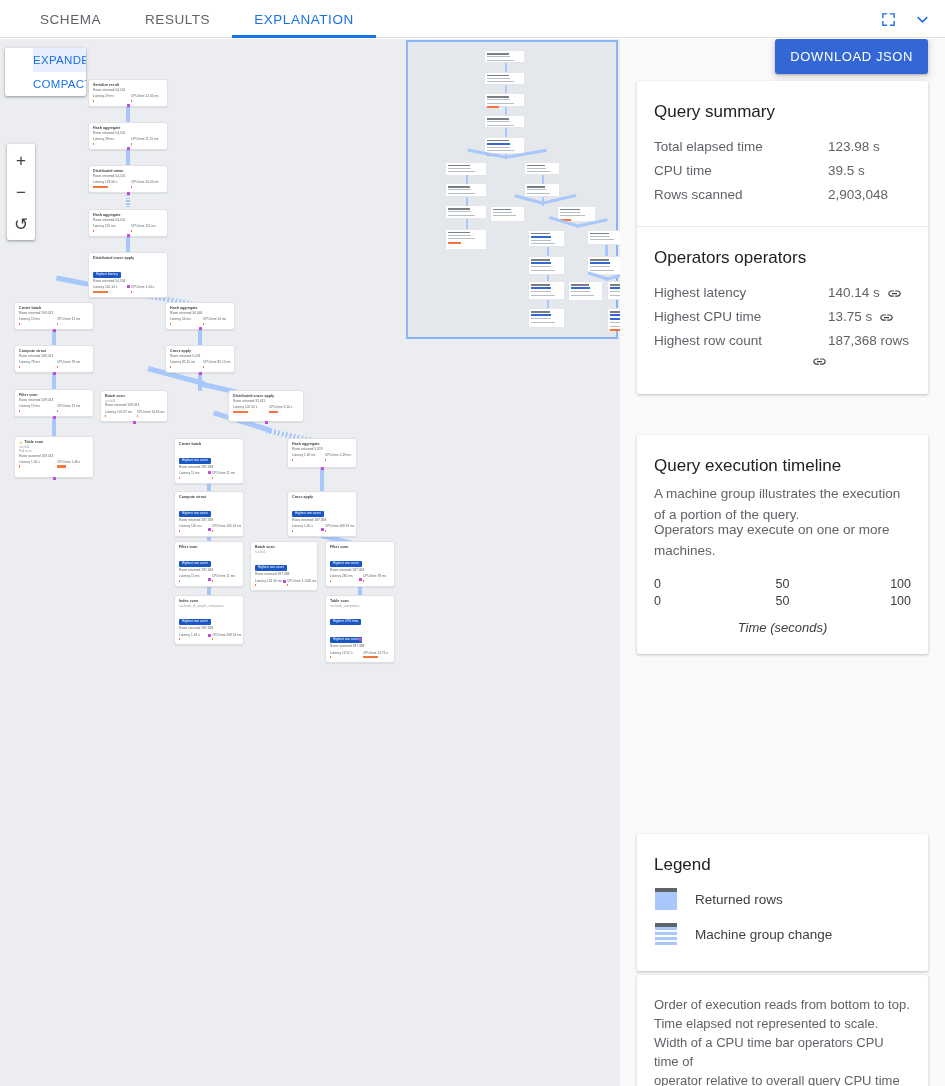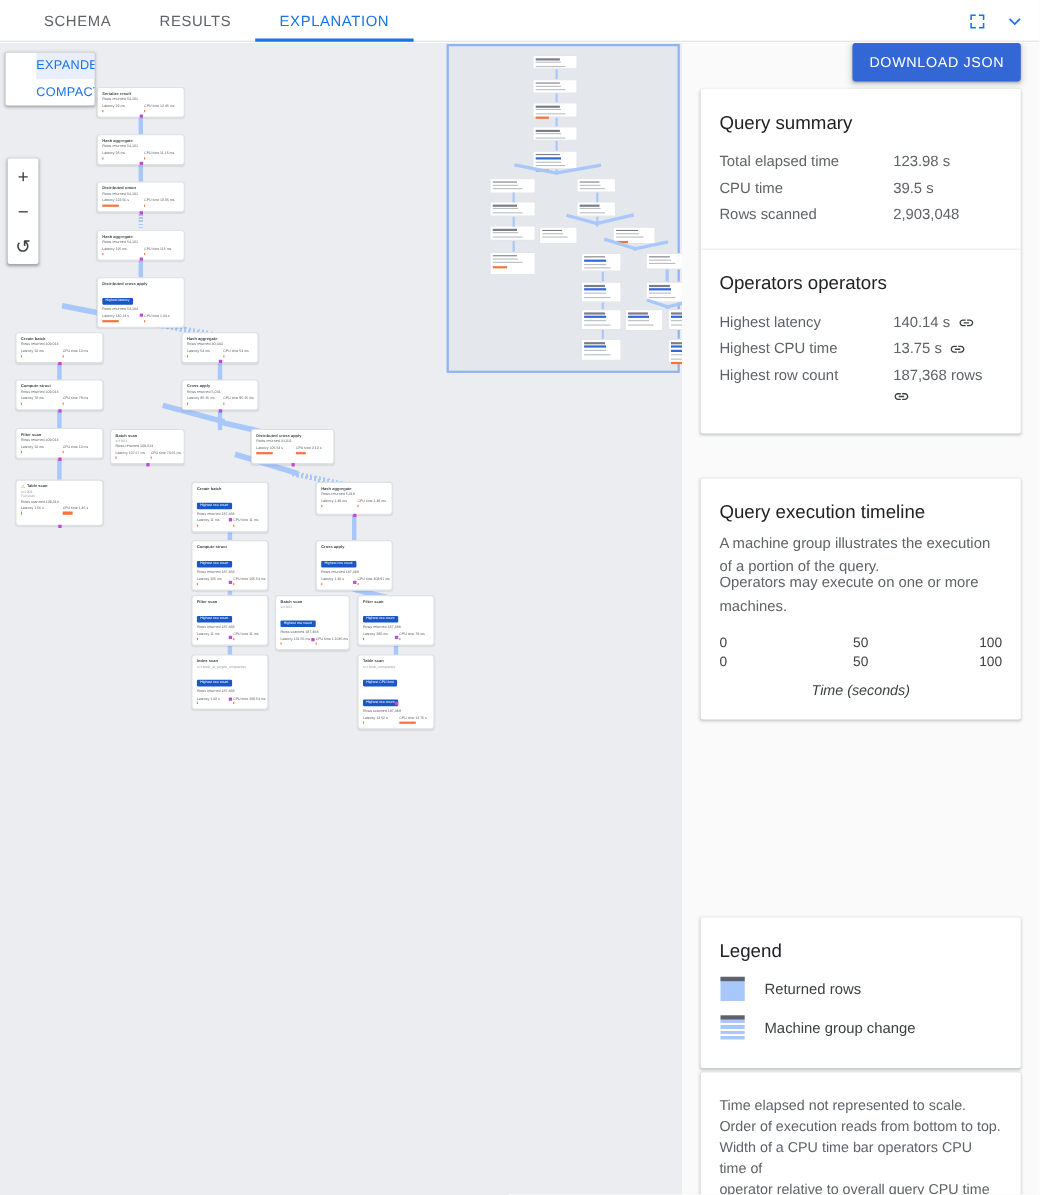--- a/index.html
+++ b/index.html
@@ -137,21 +137,21 @@
   .card {
     position: absolute; left: 17px; width: 291px; background: #fff;
     border-radius: 2px; box-shadow: 0 1px 2px rgba(60,64,67,.18), 0 1px 3px 1px rgba(60,64,67,.10);
   }
   .card-h2 {
     font-size: 17px; color: #202124; font-weight: 400;
     padding: 0; margin: 0 0 13px 0; line-height: 21px;
   }
   .sect { padding: 20px 17px 19px 17px; }
   .sect.b { border-top: 1px solid #e8eaed; }
-  .kv { display: flex; font-size: 13.5px; line-height: 24px; color: #5f6368; }
+  .kv { display: flex; font-size: 13.5px; line-height: 24px; color: #5f6368; gap: 16px; }
   .kv .k { width: 158px; flex: 0 0 158px; }
   .kv .v { flex: 1 1 auto; display: flex; align-items: center; gap: 7px; }
   .linkico { display: inline-flex; align-items: center; color: #3c4043; cursor: pointer; }
   .linkico.own { margin-left: 0; }
   .kv-row-wrap { display: block; }
   .link-line { padding-left: 158px; line-height: 22px; }
 
   .tl-desc { font-size: 13.5px; color: #5f6368; line-height: 21px; margin: -6px 0 0 0; }
 
   
@@ -897,21 +897,21 @@
         </div>
         <div class="lg-row">
           <div class="sw striped"></div>
           <div class="lg-lbl">Machine group change</div>
         </div>
       </div>
     </div>
 
     <div class="card" style="top:936px;">
       <div class="sect" style="padding:20px 17px 22px 17px;">
+        <div class="notes">Order of execution reads from bottom to top.</div>
         <div class="notes">Time elapsed not represented to scale.</div>
-        <div class="notes">Order of execution reads from bottom to top.</div>
         <div class="notes">Width of a CPU time bar operators CPU time of</div>
         <div class="notes">operator relative to overall query CPU time</div>
       </div>
     </div>
 
   </div>
 </div>
 
 </body></html>

